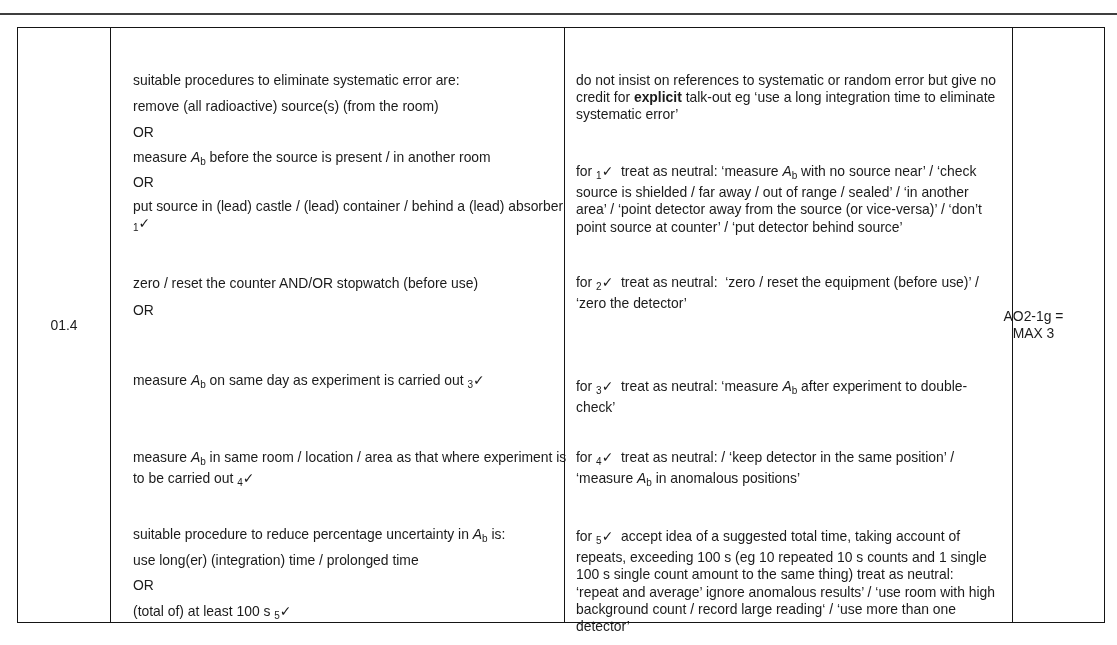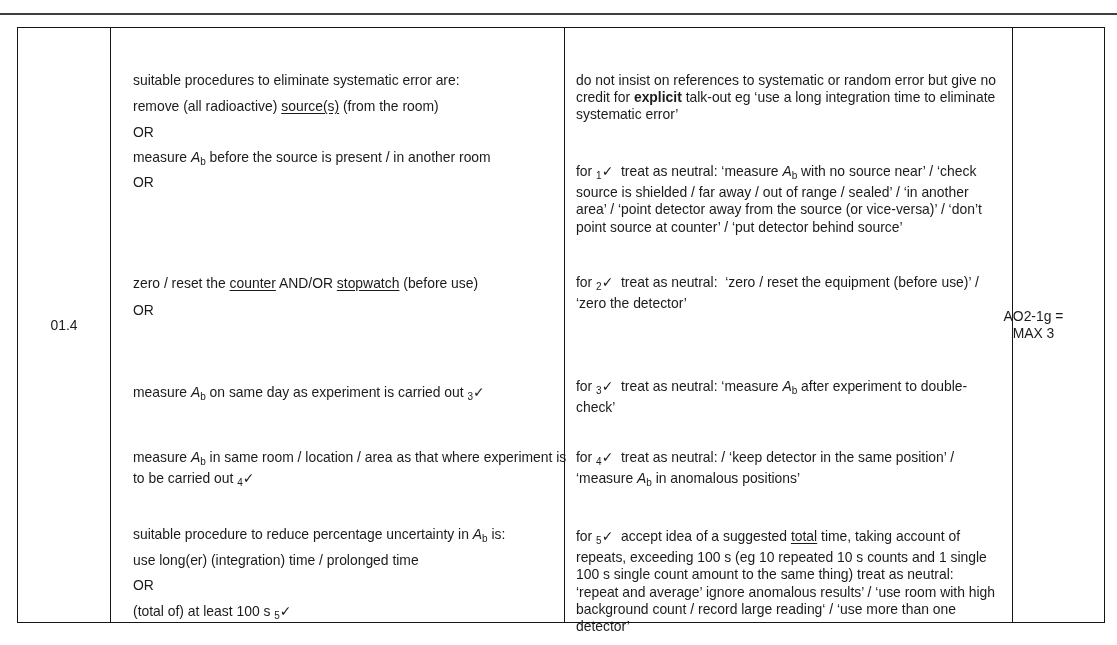--- a/index.html
+++ b/index.html
@@ -41,21 +41,21 @@
     line-height: 17.2px;
   }
   .col-answer  .para { left: 10px; width: 436px; margin-left: 12px; }
   .col-comment .para { left: 11px; width: 420px; }
 
   .qnum  { font-size: 13.9px; }
   .marks { font-size: 13.9px; line-height: 17.2px; text-align: center; }
 
   .st-i   { font-style: italic; }
   .st-b   { font-weight: 700; margin-top: 11px; }
-  .st-u   { text-decoration: underline; text-underline-offset: 2px; }
+  .st-u   { text-underline-offset: 2px; }
   .st-sub { font-size: 10px; vertical-align: -3px; }
 </style>
 </head>
 <body>
 
 <div class="page">
 
   <div class="top-rule"></div>
 
   <div class="mark-table">
@@ -63,23 +63,24 @@
     <div class="col col-q">
       <div class="qnum">01.4</div>
     </div>
 
     <div class="col col-answer">
       <p class="para" style="top:44px"><span>suitable procedures to eliminate systematic error are:</span></p>
       <p class="para" style="top:70px"><span>remove (all radioactive) </span><span class="st-u">source(s)</span><span> (from the room)</span></p>
       <p class="para" style="top:96px"><span>OR</span></p>
       <p class="para" style="top:121px"><span>measure </span><span class="st-i">A</span><span class="st-sub">b</span><span> before the source is present / in another room</span></p>
       <p class="para" style="top:146px"><span>OR</span></p>
+      <p class="para" style="top:170px"><span>put source in (lead) castle / (lead) container / behind a (lead) absorber </span><span class="st-sub">1</span><span>✓</span></p>
       <p class="para" style="top:247px"><span>zero / reset the </span><span class="st-u">counter</span><span> AND/OR </span><span class="st-u">stopwatch</span><span> (before use)</span></p>
       <p class="para" style="top:274px"><span>OR</span></p>
-      <p class="para" style="top:356px"><span>measure </span><span class="st-i">A</span><span class="st-sub">b</span><span> on same day as experiment is carried out </span><span class="st-sub">3</span><span>✓</span></p>
+      <p class="para" style="top:344px"><span>measure </span><span class="st-i">A</span><span class="st-sub">b</span><span> on same day as experiment is carried out </span><span class="st-sub">3</span><span>✓</span></p>
       <p class="para" style="top:421px"><span>measure </span><span class="st-i">A</span><span class="st-sub">b</span><span> in same room / location / area as that where experiment is to be carried out </span><span class="st-sub">4</span><span>✓</span></p>
       <p class="para" style="top:498px"><span>suitable procedure to reduce percentage uncertainty in </span><span class="st-i">A</span><span class="st-sub">b</span><span> is:</span></p>
       <p class="para" style="top:524px"><span>use long(er) (integration) time / prolonged time</span></p>
       <p class="para" style="top:549px"><span>OR</span></p>
       <p class="para" style="top:575px"><span>(total of) at least 100 s </span><span class="st-sub">5</span><span>✓</span></p>
     </div>
 
     <div class="col col-comment">
       <p class="para" style="top:44px"><span>do not insist on references to systematic or random error but give no credit for </span><span class="st-b">explicit</span><span> talk-out eg ‘use a long integration time to eliminate systematic error’</span></p>
       <p class="para" style="top:135px"><span>for </span><span class="st-sub">1</span><span>✓&nbsp; treat as neutral: ‘measure </span><span class="st-i">A</span><span class="st-sub">b</span><span> with no source near’ / ‘check source is shielded / far away / out of range / sealed’ / ‘in another area’ / ‘point detector away from the source (or vice-versa)’ / ‘don’t point source at counter’ / ‘put detector behind source’</span></p>

